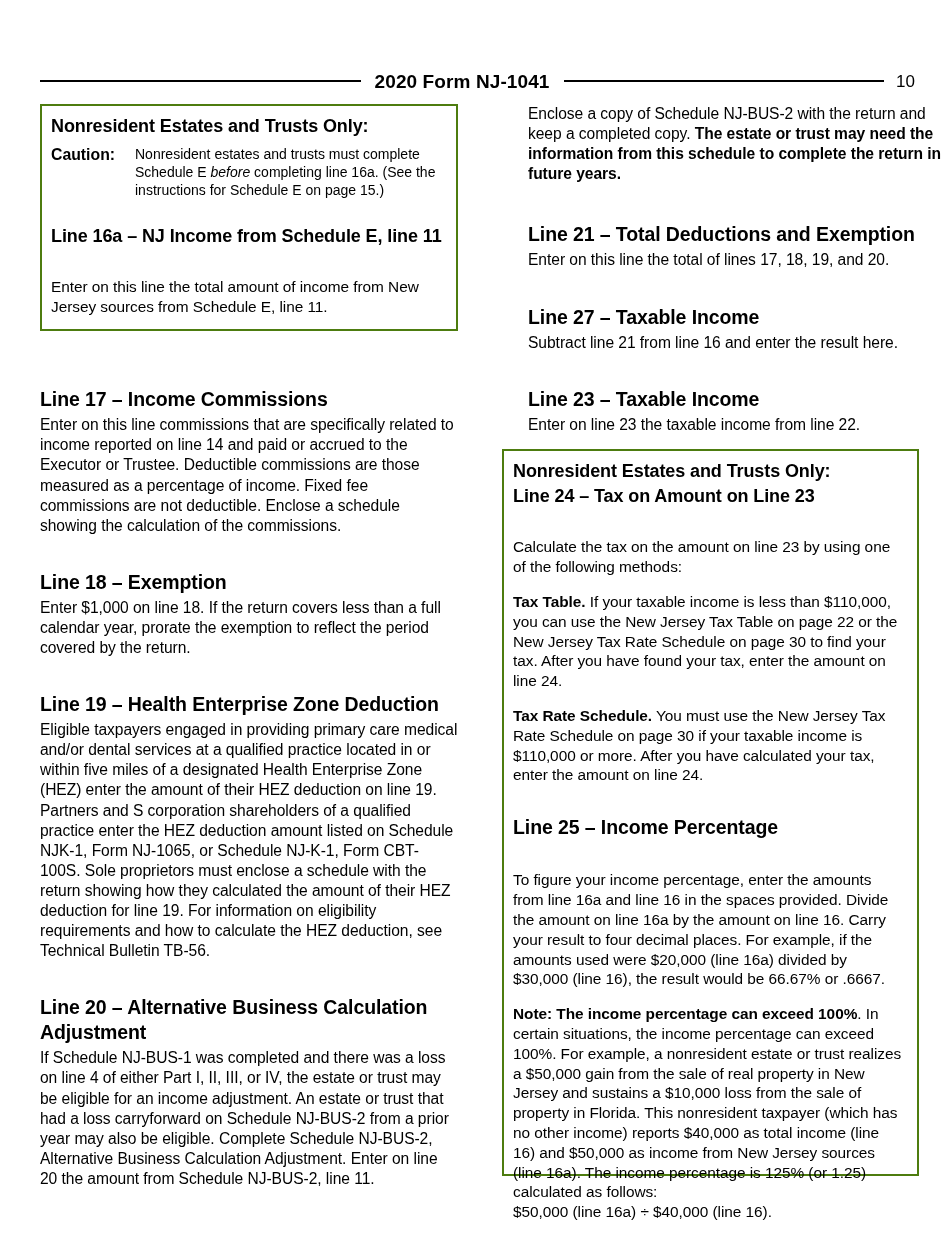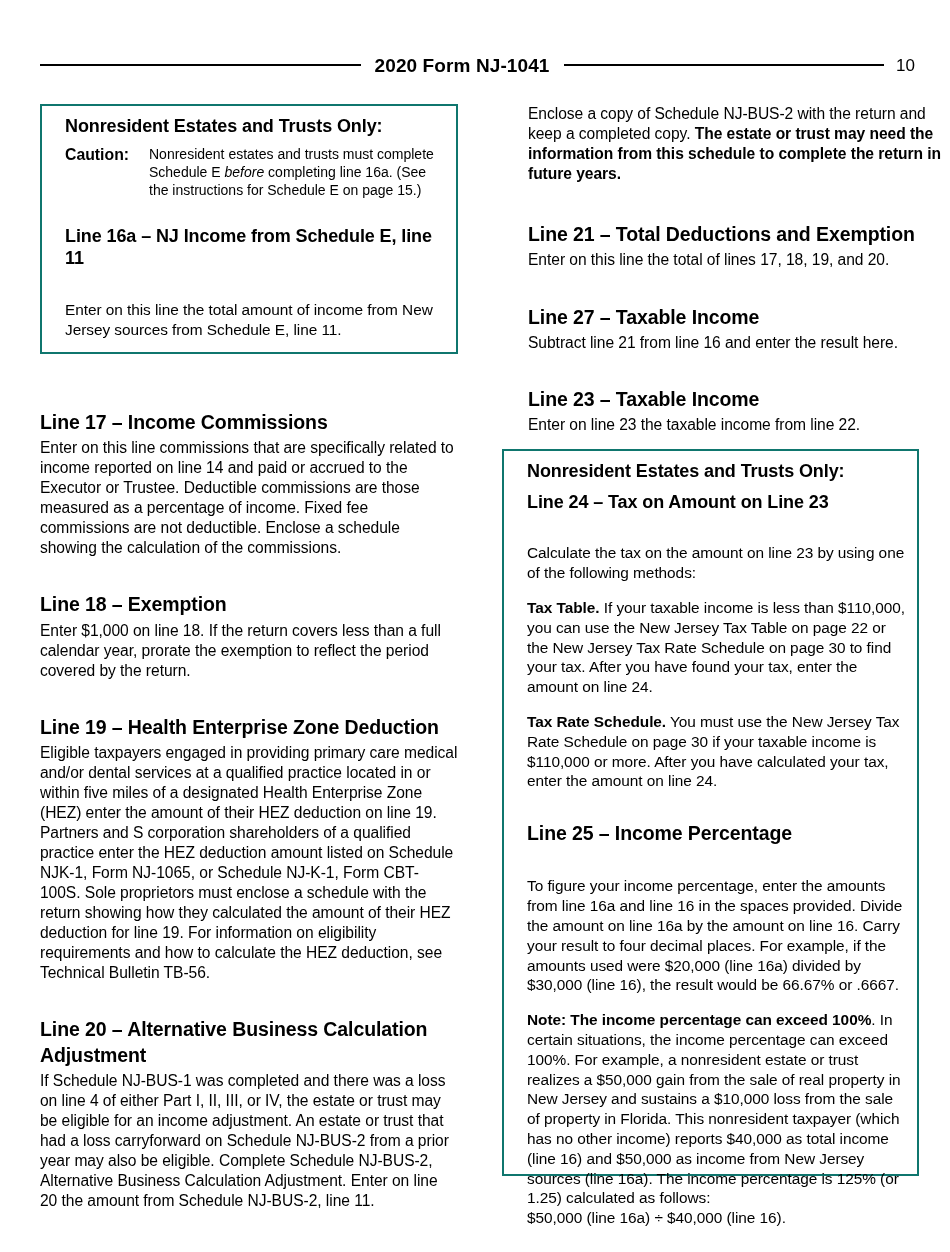--- a/index.html
+++ b/index.html
@@ -13,21 +13,21 @@
     position: relative;
     font-family: "Liberation Sans", sans-serif;
     color: #000000;
     -webkit-font-smoothing: antialiased;
   }
 
   
   .page-header {
     position: absolute;
     left: 40px;
-    top: 50px;
+    top: 66px;
     width: 875px;
     height: 30px;
     display: flex;
     align-items: center;
   }
   .header-rule {
     flex: 1 1 auto;
     height: 0;
     border-top: 2px solid #000;
   }
@@ -74,32 +74,32 @@
   p.body + p.body { margin-top: 15px; }
   .sect { margin-bottom: 0; }
   .gap-lg  { height: 34px; }
   .gap-md  { height: 26px; }
 
   b, strong { font-weight: bold; }
   em, i { font-style: italic; }
 
   
   .callout {
-    border: 2px solid #0f766e;
+    border: 2px solid #4d7c0f;
     box-sizing: border-box;
-    padding: 9px 12px 12px 23px;
+    padding: 9px 12px 12px 9px;
   }
   .callout .box-title {
     font-size: 18px;
     font-weight: bold;
     line-height: 1.26;
     margin: 0;
     letter-spacing: -0.1px;
   }
-  .callout .box-title.spaced { margin-top: 8px; }
+  .callout .box-title.spaced { margin-top: 2px; }
   .callout p.body { font-size: 15.4px; margin-top: 30px; }
 
   
   .caution-row {
     display: flex;
     align-items: flex-start;
     margin-top: 7px;
   }
   .caution-label {
     font-size: 15.8px;

